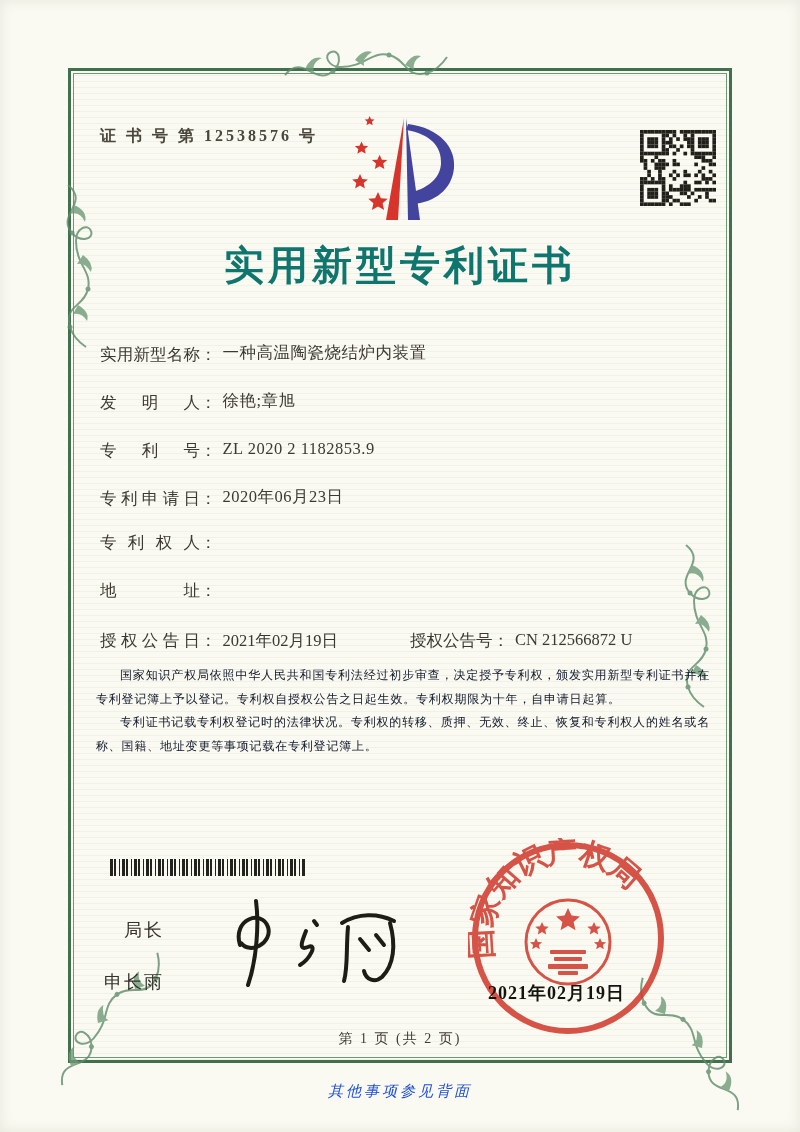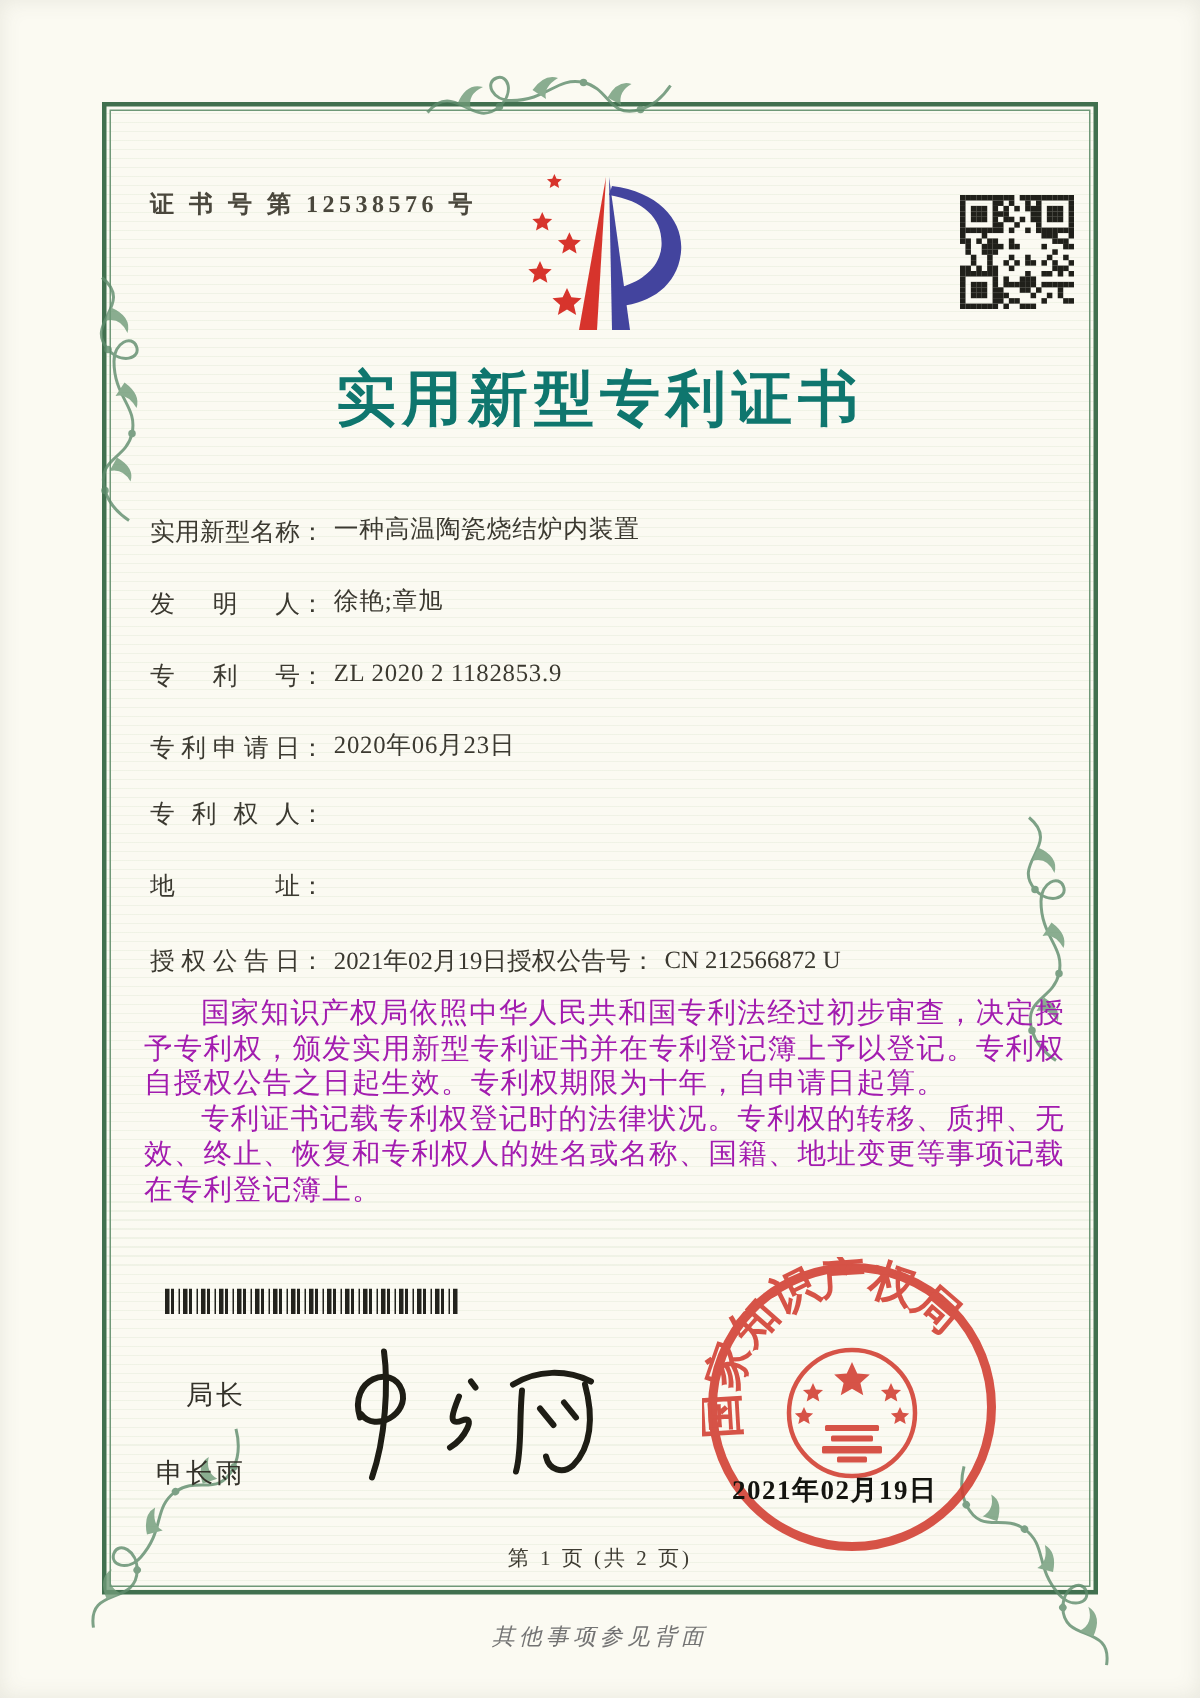--- a/index.html
+++ b/index.html
@@ -36,31 +36,31 @@
   .field { left:100px; display:flex; align-items:flex-end; font-size:16.5px; color:#3b3930; }
   .flabel {
     display:inline-block; width:100px; text-align:justify; text-align-last:justify;
     flex:0 0 100px;
   }
   .fcolon { flex:0 0 auto; margin-right:6px; }
   .fvalue { max-width:505px; line-height:1.55; letter-spacing:.5px; }
   .grant-pair { display:flex; align-items:flex-start; font-size:16.5px; }
   
   .body-text {
-    left:96px; top:664px; width:614px; font-size:19px; line-height:23.5px;
-    color:#a21caf; letter-spacing:.8px; text-align:justify;
+    left:96px; top:664px; width:614px; font-size:12px; line-height:23.5px;
+    color:#0f172a; letter-spacing:.8px; text-align:justify;
   }
   .body-text p { text-indent:2em; }
   
   .signer { left:104px; font-size:18px; color:#34322a; letter-spacing:2px; }
   
   .seal-date { left:488px; top:981px; font-size:18px; font-weight:bold; color:#14140f; letter-spacing:1px; z-index:6; }
   
   .page-info { left:0; top:1030px; width:100%; text-align:center; font-size:14px; color:#3f3d33; letter-spacing:2px; }
-  .back-note { left:0; top:1082px; width:100%; text-align:center; font-size:15px; color:#737373; letter-spacing:3px; font-style:italic; }
+  .back-note { left:0; top:1082px; width:100%; text-align:center; font-size:15px; color:#1d4ed8; letter-spacing:3px; font-style:italic; }
   svg { display:block; }
   .overlay { position:absolute; left:0; top:0; pointer-events:none; }
 </style>
 </head>
 <body>
 
 <div class="page">
 
   <div class="frame">
     <div class="frame-inner"></div>
@@ -364,21 +364,21 @@
     <span class="flabel">地址</span>
       <span class="fcolon">：</span>
   </div>
 
   <div class="abs" style="left:100px; top:630px; display:flex;">
     <div class="grant-pair">
       <span class="flabel">授权公告日</span>
         <span class="fcolon">：</span>
         <span>2021年02月19日</span>
     </div>
-    <div class="grant-pair" style="">
+    <div class="grant-pair" style="margin-left:72px;">
       <span>授权公告号</span>
         <span class="fcolon">：</span>
         <span>CN 212566872 U</span>
     </div>
   </div>
 
   <div class="abs body-text">
     <p>国家知识产权局依照中华人民共和国专利法经过初步审查，决定授予专利权，颁发实用新型专利证书并在专利登记簿上予以登记。专利权自授权公告之日起生效。专利权期限为十年，自申请日起算。</p>
     <p>专利证书记载专利权登记时的法律状况。专利权的转移、质押、无效、终止、恢复和专利权人的姓名或名称、国籍、地址变更等事项记载在专利登记簿上。</p>
   </div>

